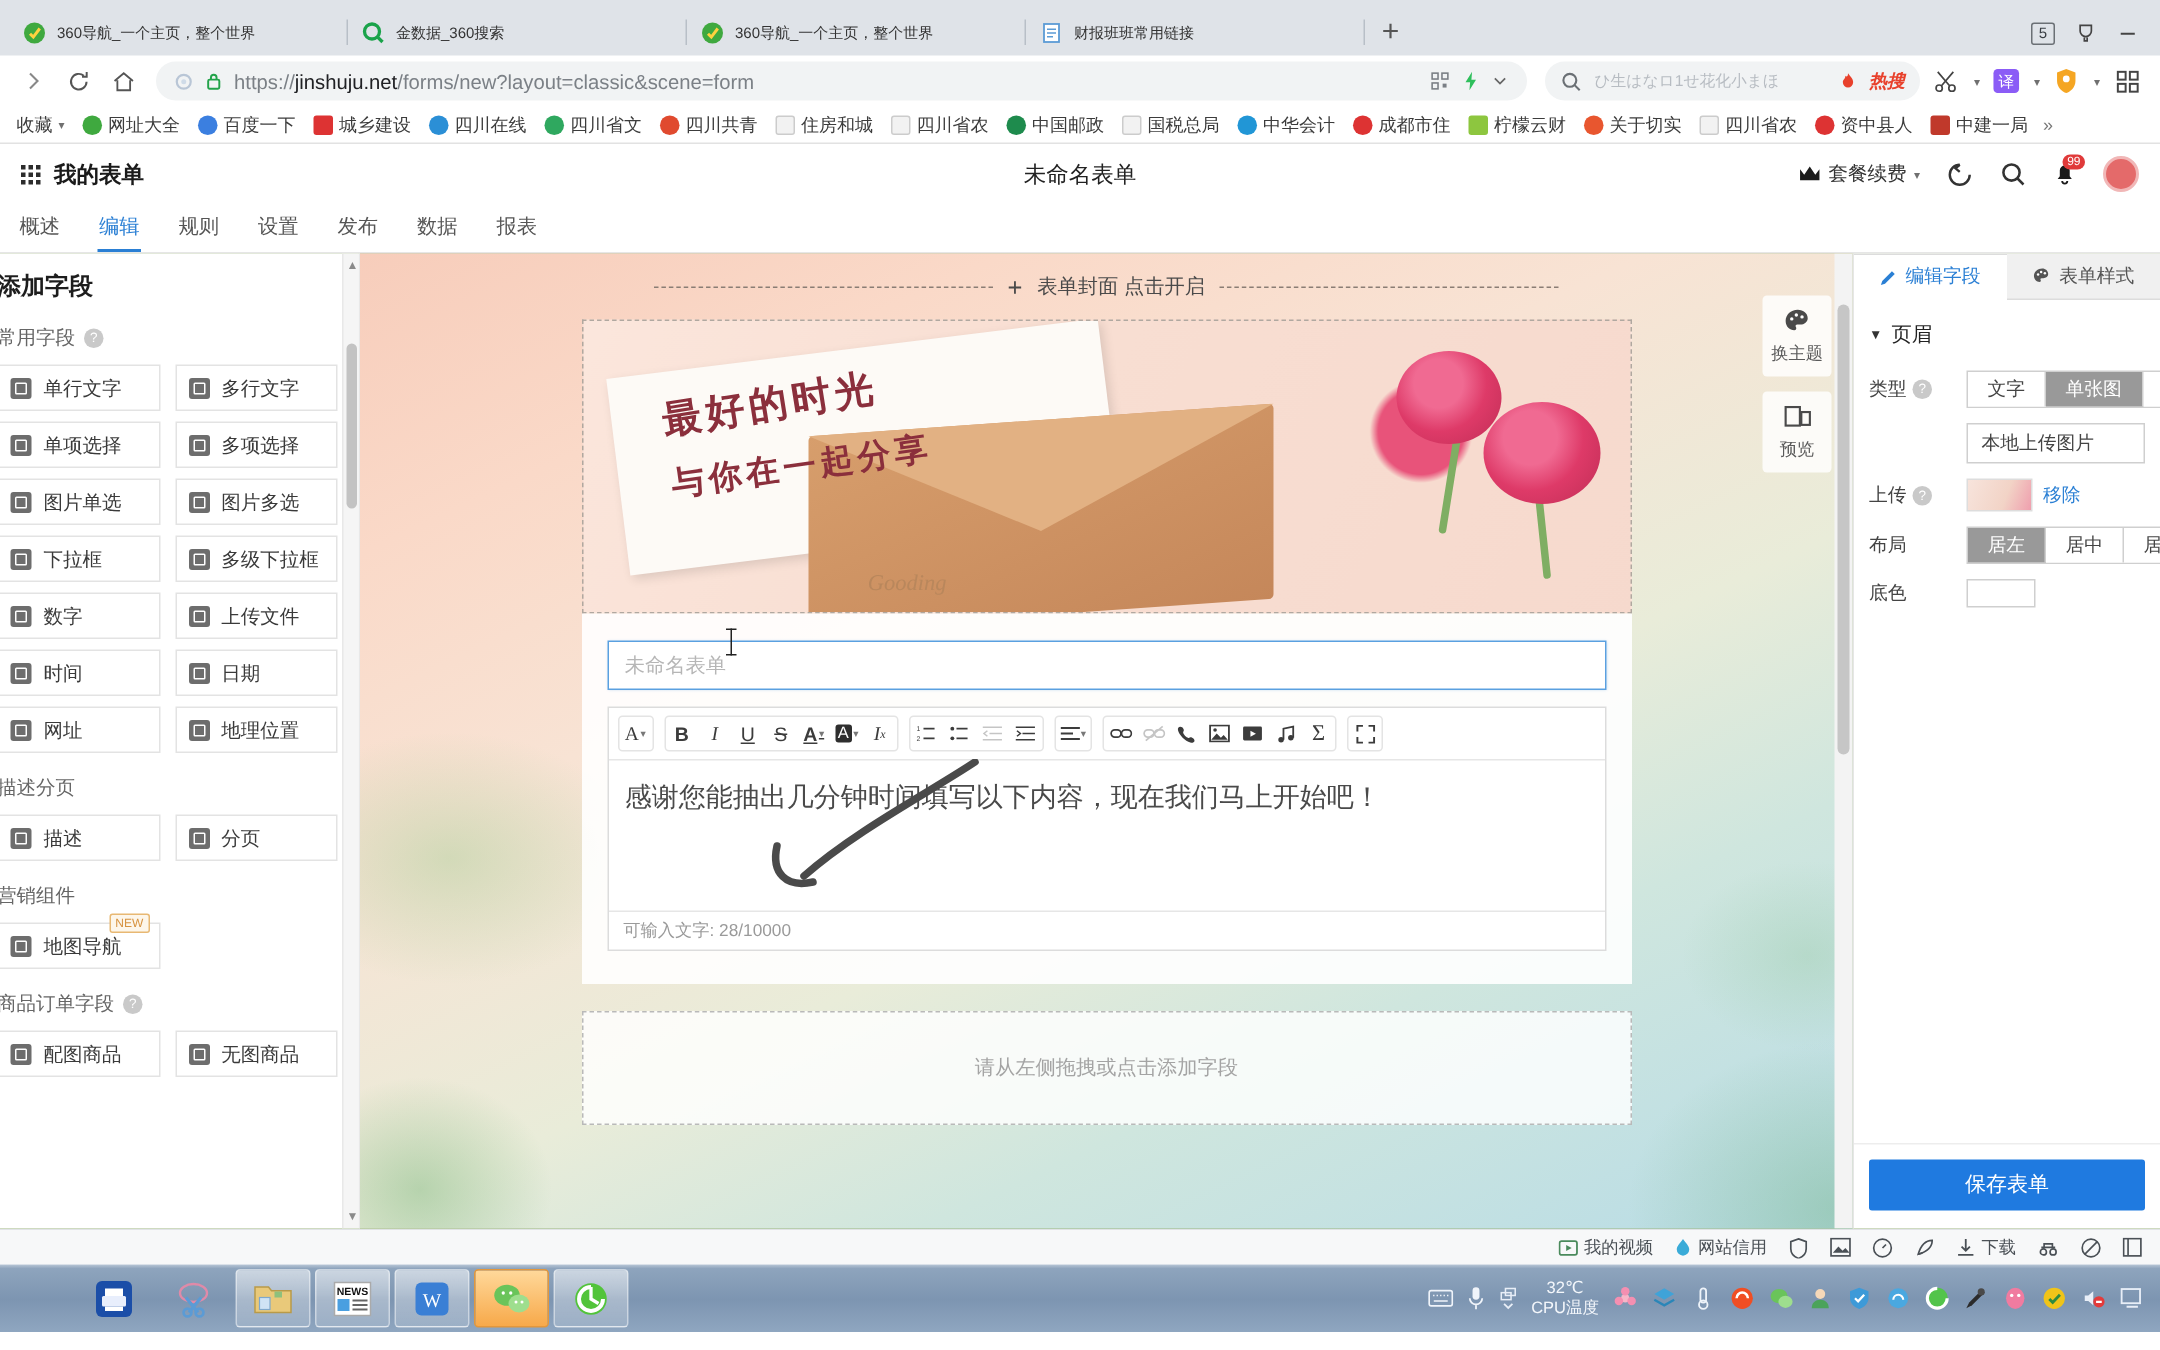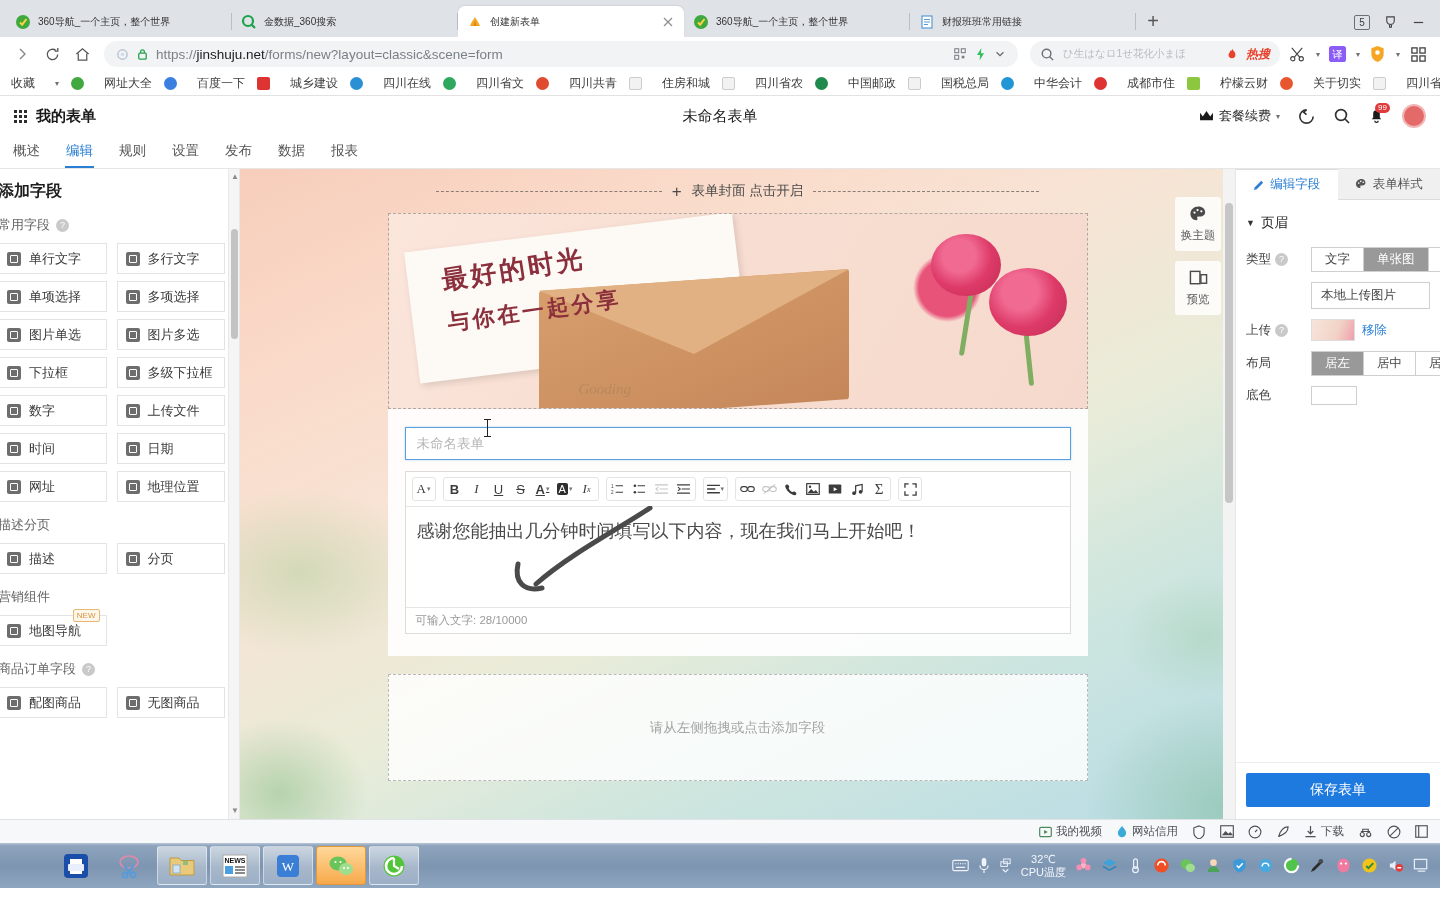--- a/index.html
+++ b/index.html
@@ -69,21 +69,21 @@
   }
   .searchbox .sph { flex:1 1 auto; font-size:10.5px; color:#b7bcc2; overflow:hidden; white-space:nowrap; }
   .hotbadge { color:#e8412c; font-weight:bold; font-size:12px; font-style:italic; white-space:nowrap; }
   .chev { font-size:8px; color:#707070; }
 
   .bookmarks {
     height:25px; background:#fff; display:flex; align-items:center; gap:0;
     padding:0 5px; font-size:12px; color:#3c3c3c; border-bottom:1px solid #e2e2e2;
     overflow:hidden; white-space:nowrap;
   }
-  .bm { display:flex; align-items:center; gap:20px; padding:0 6px; flex:0 0 auto; }
+  .bm { display:flex; align-items:center; gap:4px; padding:0 6px; flex:0 0 auto; }
   .bm .bmi { width:13px; height:13px; border-radius:2px; flex:0 0 13px; }
   .bmtext { max-width:58px; overflow:hidden; text-overflow:clip; }
   .bm-more { color:#777; padding:0 4px; }
 
   
   .app { height:723px; position:relative; background:#4d7c0f; }
 
   .apphead {
     height:40px; display:flex; align-items:center; padding:0 14px;
     background:#fff; position:relative;
@@ -246,21 +246,21 @@
   .tbtn.dim { color:#c5c5c5; }
   .tcar { font-size:7px; color:#777; margin-left:1px; }
   .hl { background:#2e2e2e; color:#fff; padding:0 2px; border-radius:2px; font-size:11px; }
   .rtbody { min-height:100px; padding:12px 11px; font-size:18px; color:#4a4a4a; }
   .rtfoot {
     border-top:1px solid #e6e6e6; padding:5px 10px;
     font-size:11.5px; color:#9a9a9a;
   }
   .dropzone {
     margin-top:18px; border:1px dashed #b9b9b9; background:rgba(255,255,255,.82);
-    height:107px; display:flex; align-items:center; justify-content:center;
+    height:76px; display:flex; align-items:center; justify-content:center;
     font-size:13.5px; color:#a4a4a4;
   }
   .arrow-svg { position:absolute; left:112px; bottom:40px; z-index:3; }
 
   .sidetools { position:absolute; right:14px; top:28px; z-index:4; display:flex; flex-direction:column; gap:10px; }
   .stool {
     width:46px; height:54px; background:rgba(255,255,255,.82); border-radius:3px;
     display:flex; flex-direction:column; align-items:center; justify-content:center;
     gap:4px; font-size:11.5px; color:#5a5a5a;
   }
@@ -347,30 +347,20 @@
     </div>
 
     <div class="tab inactive">
       <svg class="favicon" viewBox="0 0 16 16">
           <circle cx="7" cy="7" r="5" fill="none" stroke="#1aa34a" stroke-width="2.2"></circle>
           <path d="M10.6 10.6L14 14" stroke="#1aa34a" stroke-width="2.2"></path>
         </svg>
       <span class="tlabel">金数据_360搜索</span>
     </div>
 
-    <div class="tab active">
-      <svg class="favicon" viewBox="0 0 16 16">
-          <path d="M3 12c2-5 4-7 5-9 1 2 3 4 5 9z" fill="#f5a623"></path>
-          <path d="M6.5 12c.6-3 1-4 1.5-5 .5 1 .9 2 1.5 5z" fill="#d98b12"></path>
-        </svg>
-      <span class="tlabel">创建新表单</span>
-      <svg class="tclose" viewBox="0 0 14 14">
-          <path d="M3 3l8 8M11 3l-8 8" stroke="#555" stroke-width="1.3"></path>
-        </svg>
-    </div>
 
     <div class="tab inactive">
       <svg class="favicon" viewBox="0 0 16 16">
           <circle cx="8" cy="8" r="7" fill="#3fa93f"></circle>
           <path d="M5 8.5l2.2 2.2L11.5 5" stroke="#ffd23f" stroke-width="2" fill="none"></path>
         </svg>
       <span class="tlabel">360导航_一个主页，整个世界</span>
     </div>
 
     <div class="tab inactive">

